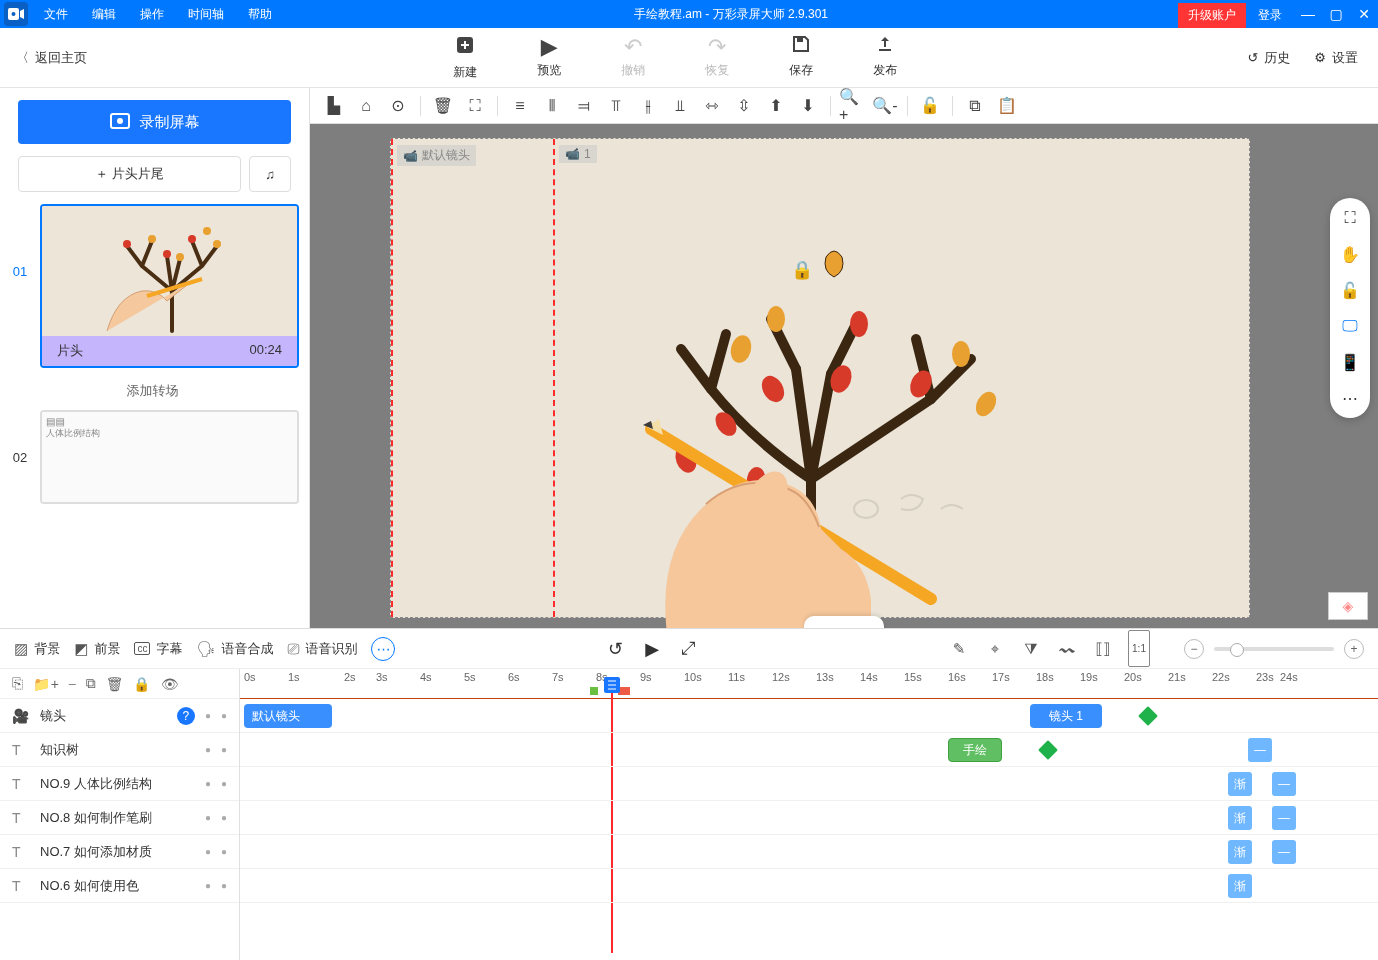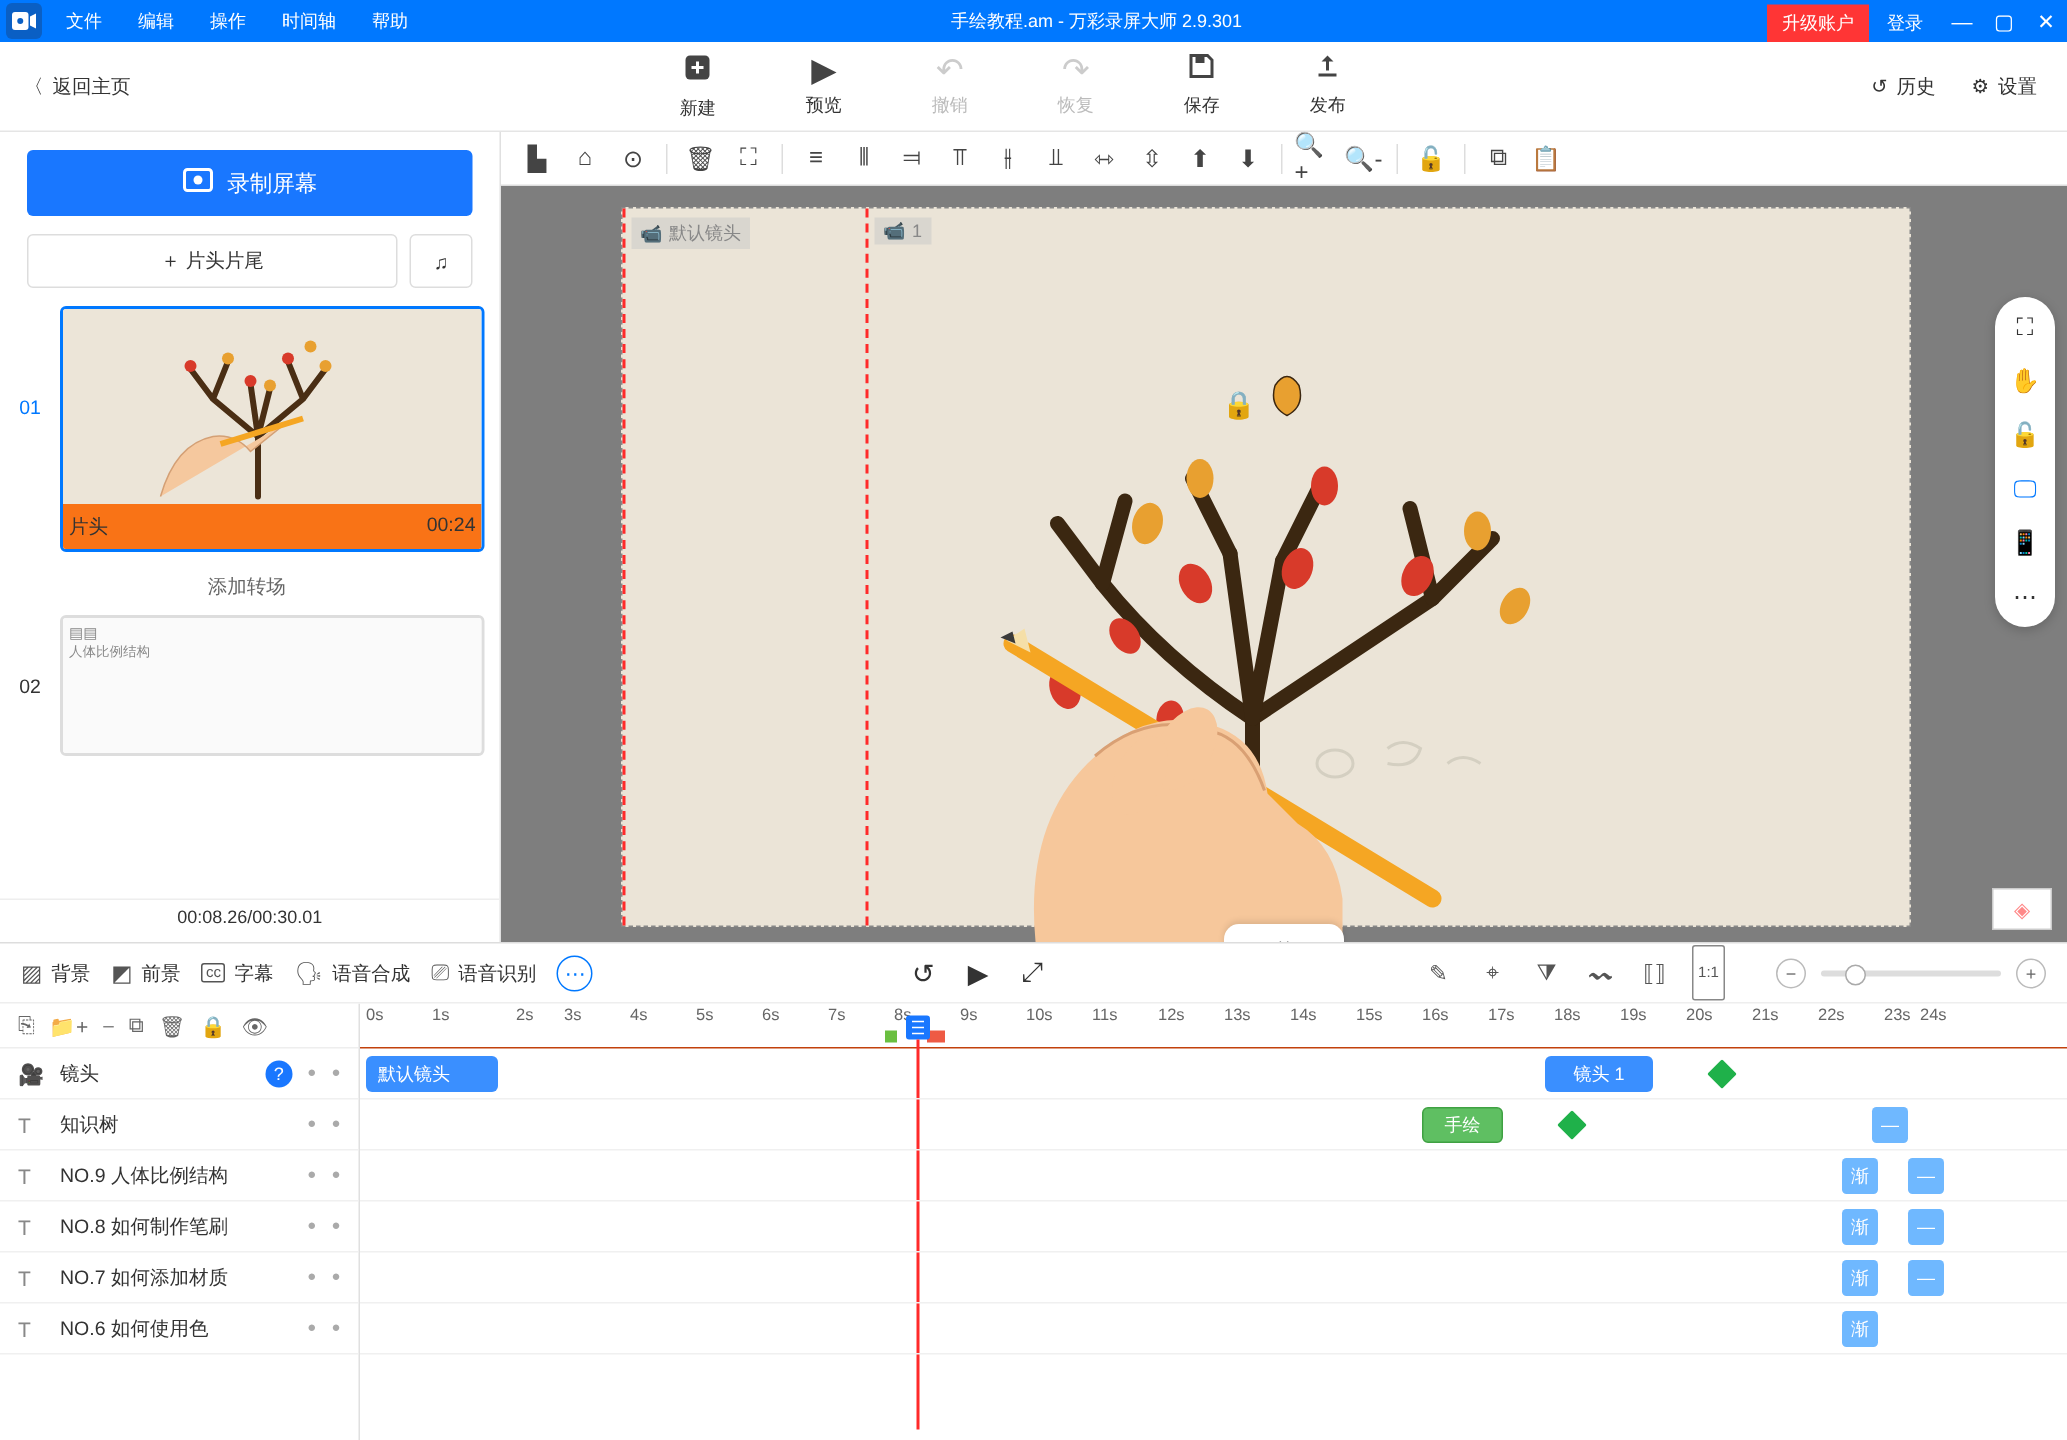--- a/index.html
+++ b/index.html
@@ -22,32 +22,32 @@
 .main-toolbar .center-btns { flex: 1; display: flex; justify-content: center; gap: 60px; }
 .main-toolbar .tb-btn { display: flex; flex-direction: column; align-items: center; gap: 2px; cursor: pointer; color: #333; font-size: 12px; }
 .main-toolbar .tb-btn.disabled { color: #bbb; }
 .main-toolbar .tb-btn .ic { font-size: 22px; color: #444; }
 .main-toolbar .tb-btn.disabled .ic { color: #ccc; }
 .main-toolbar .right-btns { display: flex; gap: 24px; padding-right: 20px; }
 .main-toolbar .rbtn { display: flex; align-items: center; gap: 6px; font-size: 13px; color: #333; cursor: pointer; }
 
 
 .body-area { display: flex; height: 540px; }
-.left-panel { width: 334px; background: #fff; border-right: 1px solid #e0e0e0; display: flex; flex-direction: column; padding-bottom: 6px; overflow: hidden; }
+.left-panel { width: 310px; background: #fff; border-right: 1px solid #e0e0e0; display: flex; flex-direction: column; padding-bottom: 6px; overflow: hidden; }
 .record-btn { margin: 12px 18px; height: 44px; background: #1977ff; color: #fff; border-radius: 4px; display: flex; align-items: center; justify-content: center; gap: 10px; font-size: 15px; cursor: pointer; }
 .sub-btns { display: flex; gap: 8px; margin: 0 18px 12px; }
 .sub-btns .sb { flex: 1; height: 36px; border: 1px solid #ddd; border-radius: 4px; display: flex; align-items: center; justify-content: center; font-size: 13px; color: #333; cursor: pointer; }
 .sub-btns .sb.small { flex: 0 0 42px; }
 .scene-list { flex: 1; overflow-y: auto; padding: 0 10px 0 6px; }
 .scene-row { display: flex; align-items: flex-start; gap: 6px; margin-bottom: 8px; }
 .scene-num { width: 28px; text-align: center; font-size: 13px; color: #0078ff; padding-top: 60px; }
 .scene-card { flex: 1; border: 2px solid #0078ff; border-radius: 4px; overflow: hidden; }
 .scene-card.inactive { border-color: #ddd; }
 .scene-thumb { height: 130px; background: #ece5d8; position: relative; }
-.scene-meta { display: flex; justify-content: space-between; padding: 6px 4px; font-size: 13px; color: #333; background: #f97316; }
+.scene-meta { display: flex; justify-content: space-between; padding: 6px 15px; font-size: 13px; color: #333; background: #c4b5fd; }
 .add-transition { text-align: center; font-size: 13px; color: #666; padding: 6px 0 10px; cursor: pointer; }
 .scene-card.inactive .scene-thumb { height: 90px; background: #fafafa; }
 .time-status { text-align: center; font-size: 12px; color: #333; padding: 4px 0; border-top: 1px solid #eee; }
 
 
 .canvas-area { flex: 1; background: #7e7e7e; position: relative; }
 .edit-toolbar { height: 36px; background: #fff; border-bottom: 1px solid #ddd; display: flex; align-items: center; padding: 0 10px; gap: 4px; }
 .edit-toolbar .et { width: 28px; height: 28px; display: flex; align-items: center; justify-content: center; color: #444; cursor: pointer; font-size: 16px; }
 .edit-toolbar .sep { width: 1px; height: 20px; background: #ddd; margin: 0 4px; }
 .canvas-wrap { position: absolute; top: 36px; left: 0; right: 0; bottom: 0; overflow: hidden; }
@@ -236,21 +236,20 @@
         </div>
       </div>
       <div class="add-transition">添加转场</div>
       <div class="scene-row">
         <div class="scene-num" style="color:#333;padding-top:40px">02</div>
         <div class="scene-card inactive">
           <div class="scene-thumb" style="font-size:10px;color:#888;padding:4px">▤▤<br><span style="font-size:9px">人体比例结构</span></div>
         </div>
       </div>
     </div>
-    <div class="time-status">00:08.26/00:30.01</div>
   </div>
 
   <div class="canvas-area">
     <div class="edit-toolbar">
       <div class="et">▙</div>
       <div class="et">⌂</div>
       <div class="et">⊙</div>
       <div class="sep"></div>
       <div class="et">🗑</div>
       <div class="et">⛶</div>

